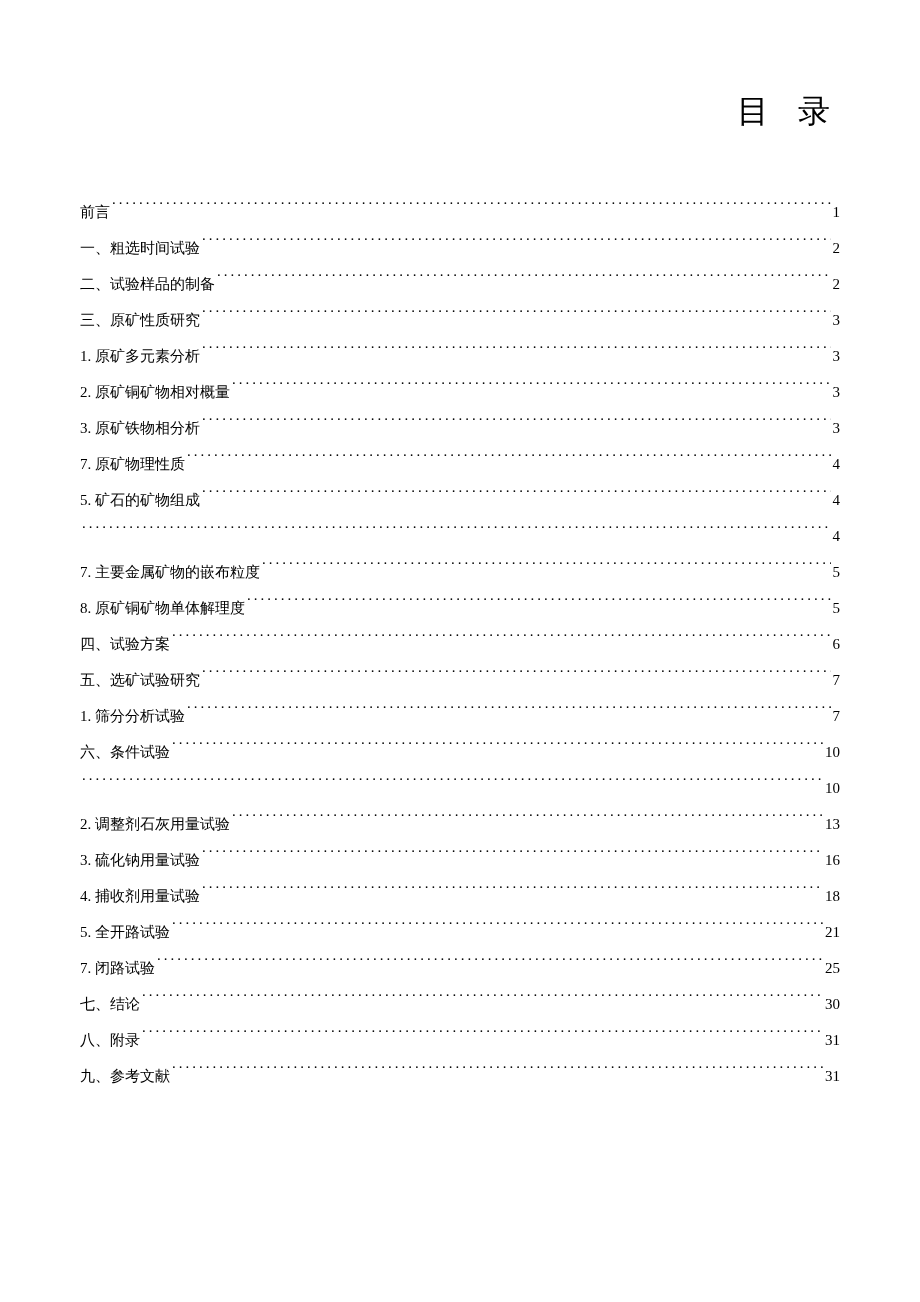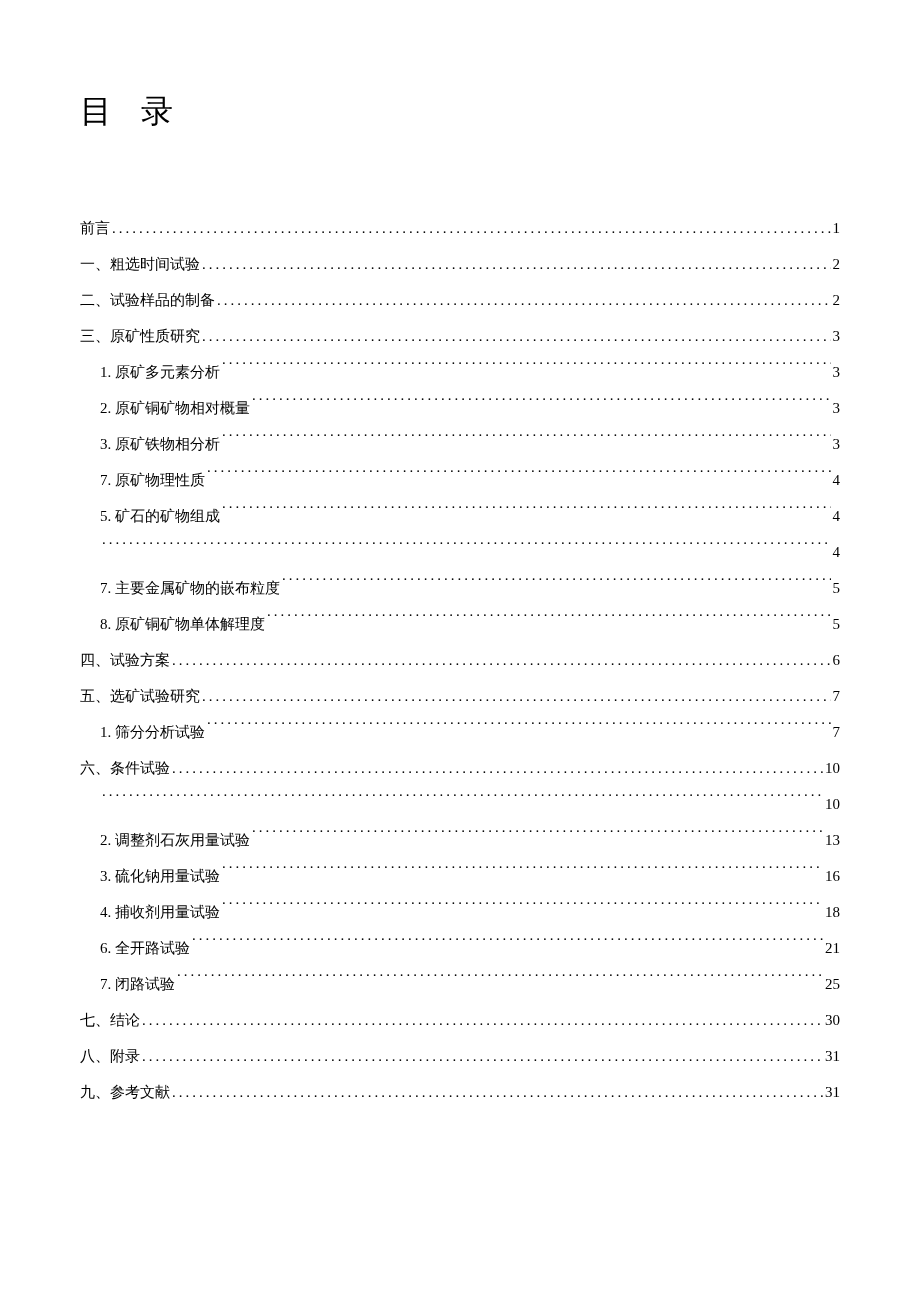--- a/index.html
+++ b/index.html
@@ -9,40 +9,38 @@
     }
     body {
       width: 920px;
       height: 1302px;
       background: #ffffff;
       font-family: "SimSun", "宋体", serif;
       color: #000000;
       padding: 90px 80px 50px 80px;
     }
     .title {
-      text-align: left;
+      text-align: right;
       font-size: 32px;
       font-weight: normal;
       letter-spacing: 10px;
-      margin-bottom: 76px;
+      margin-bottom: 60px;
       font-family: "SimHei", "黑体", sans-serif;
     }
     .toc-entry {
       display: flex;
       align-items: baseline;
       font-size: 15px;
       line-height: 2.4;
       white-space: nowrap;
     }
     .toc-entry.level-1 {
       margin-left: 0;
-      align-items: flex-end;
     }
     .toc-entry.level-2 {
-      margin-left: 20px;
     }
     .toc-label {
       flex-shrink: 0;
     }
     .toc-dots {
       flex: 1;
       overflow: hidden;
       letter-spacing: 3px;
       margin: 0 2px;
       position: relative;
@@ -156,21 +154,21 @@
       <span class="toc-label">3. 硫化钠用量试验</span>
       <span class="toc-dots"></span>
       <span class="toc-page">16</span>
     </div>
     <div class="toc-entry level-2">
       <span class="toc-label">4. 捕收剂用量试验</span>
       <span class="toc-dots"></span>
       <span class="toc-page">18</span>
     </div>
     <div class="toc-entry level-2">
-      <span class="toc-label">6. 全开路试验</span>
+      <span class="toc-label">5. 全开路试验</span>
       <span class="toc-dots"></span>
       <span class="toc-page">21</span>
     </div>
     <div class="toc-entry level-2">
       <span class="toc-label">7. 闭路试验</span>
       <span class="toc-dots"></span>
       <span class="toc-page">25</span>
     </div>
     <div class="toc-entry level-1">
       <span class="toc-label">七、结论</span>

